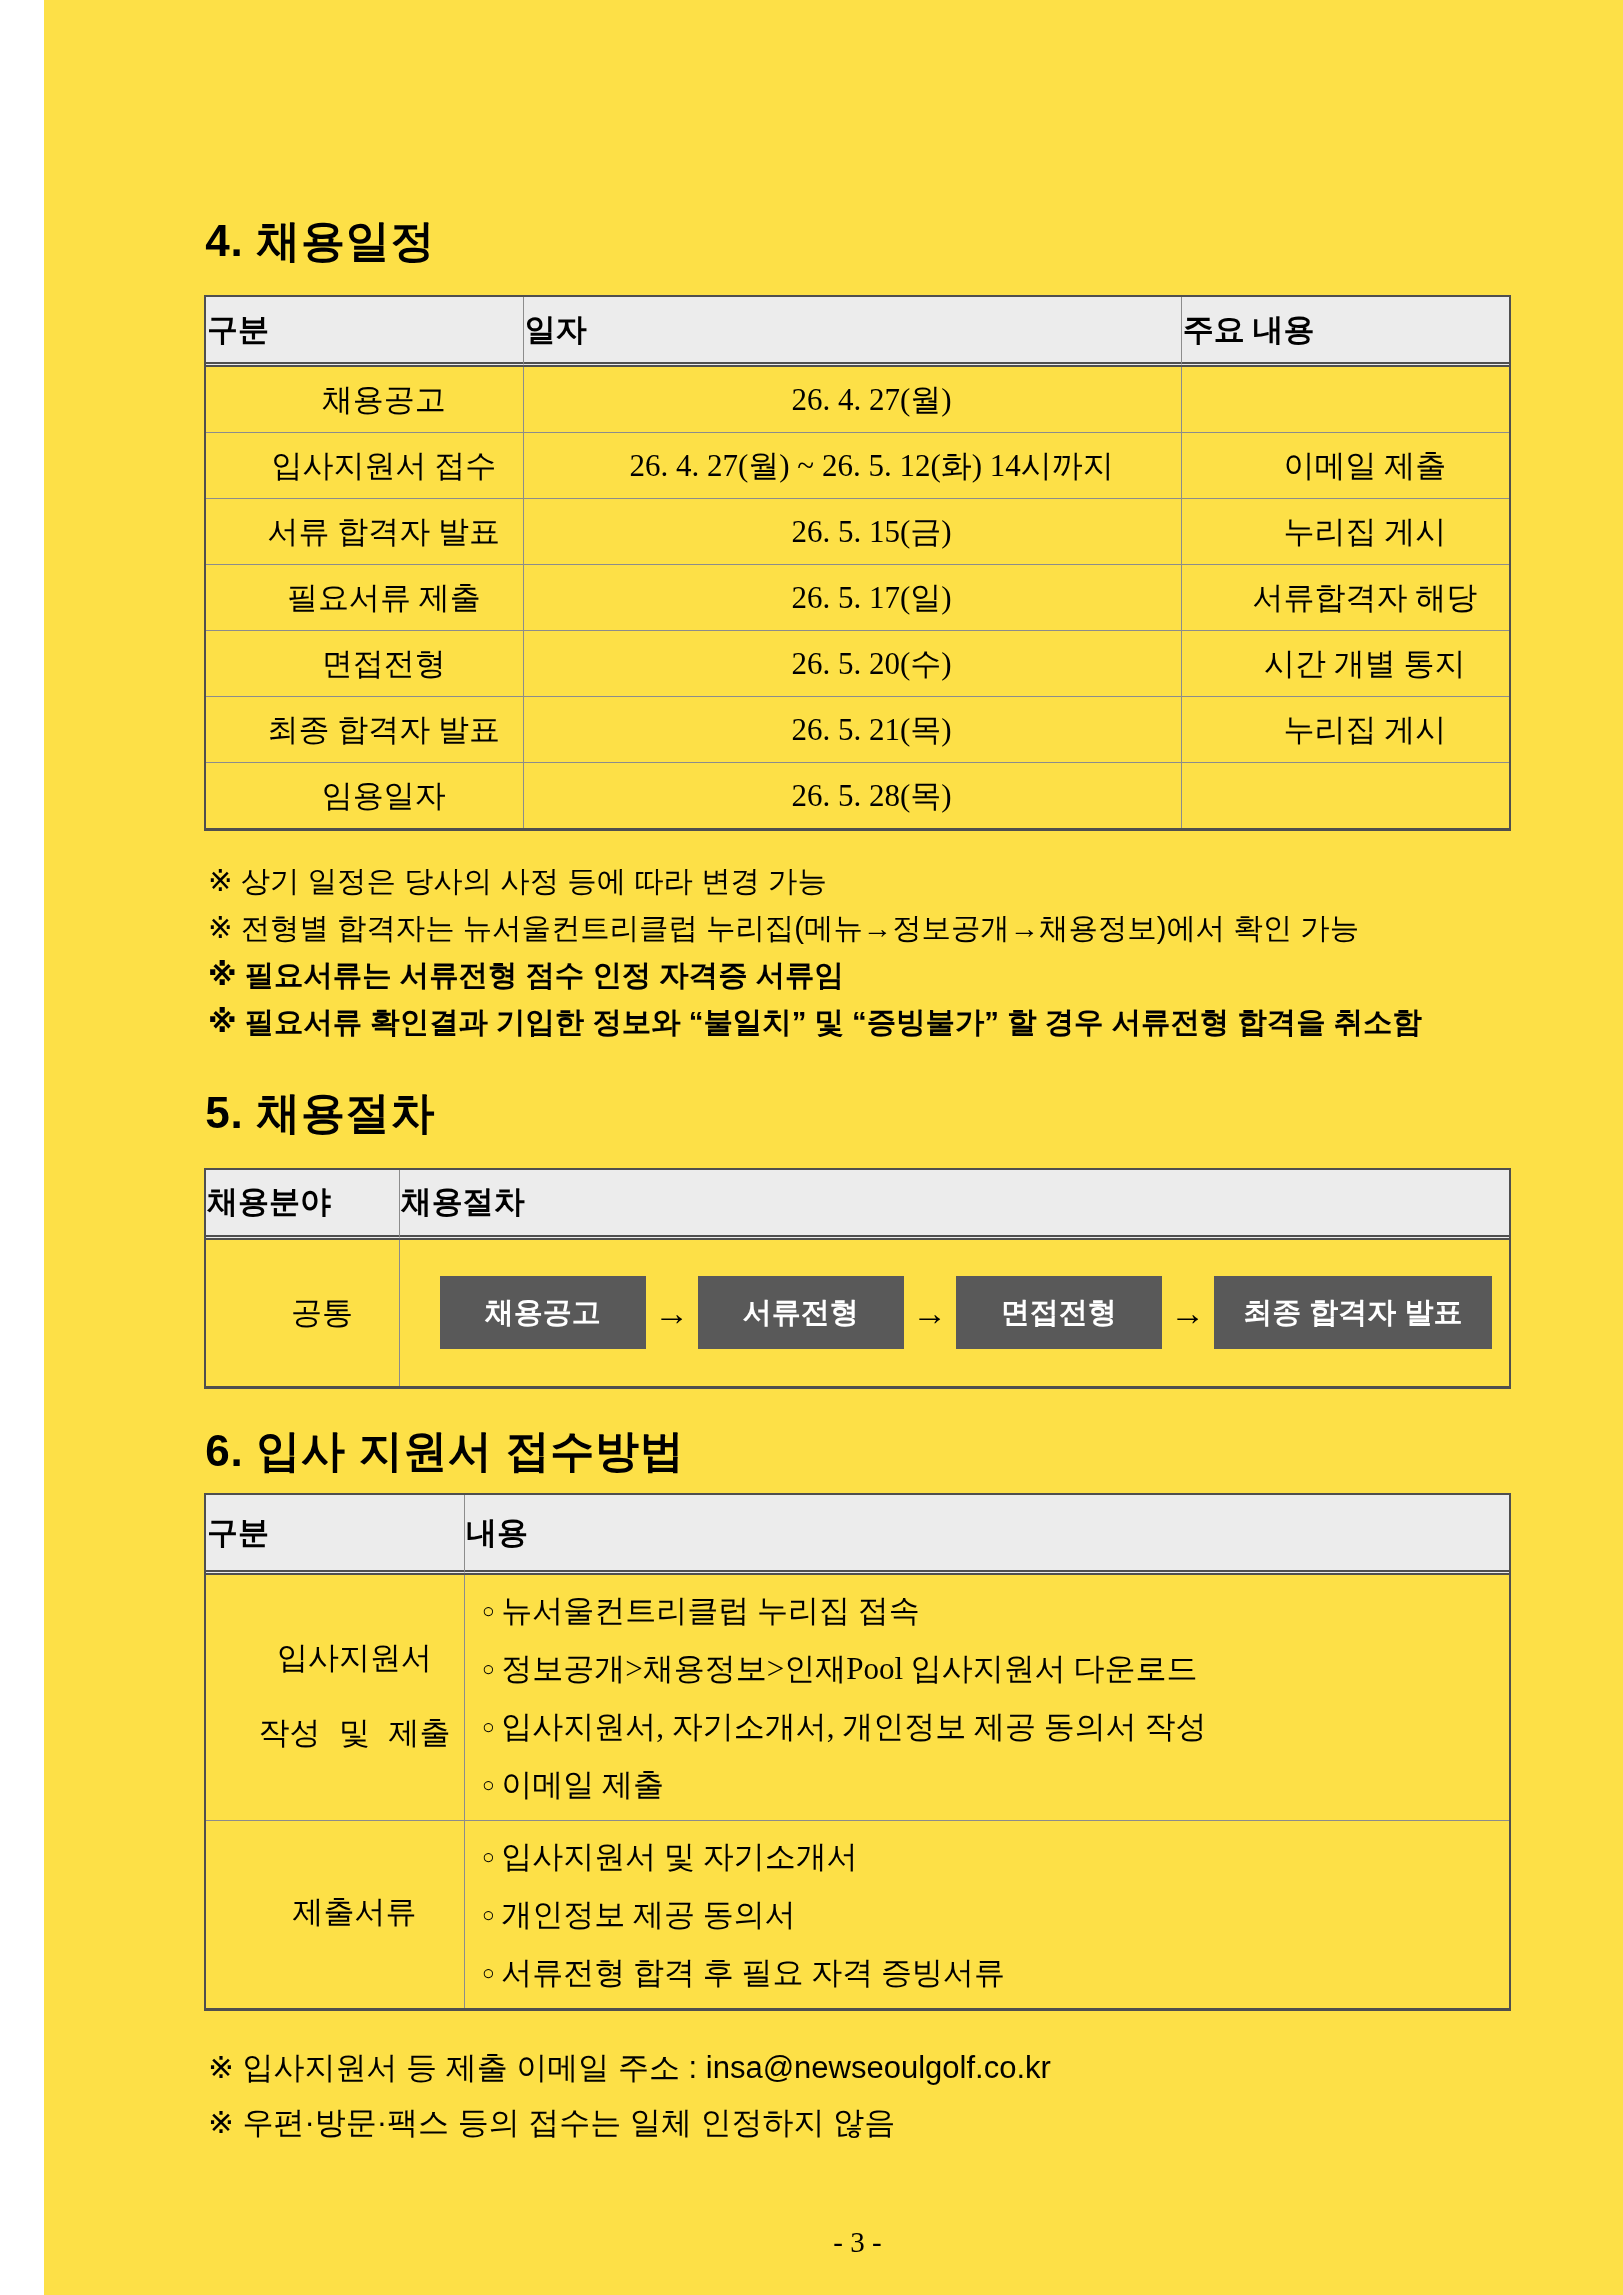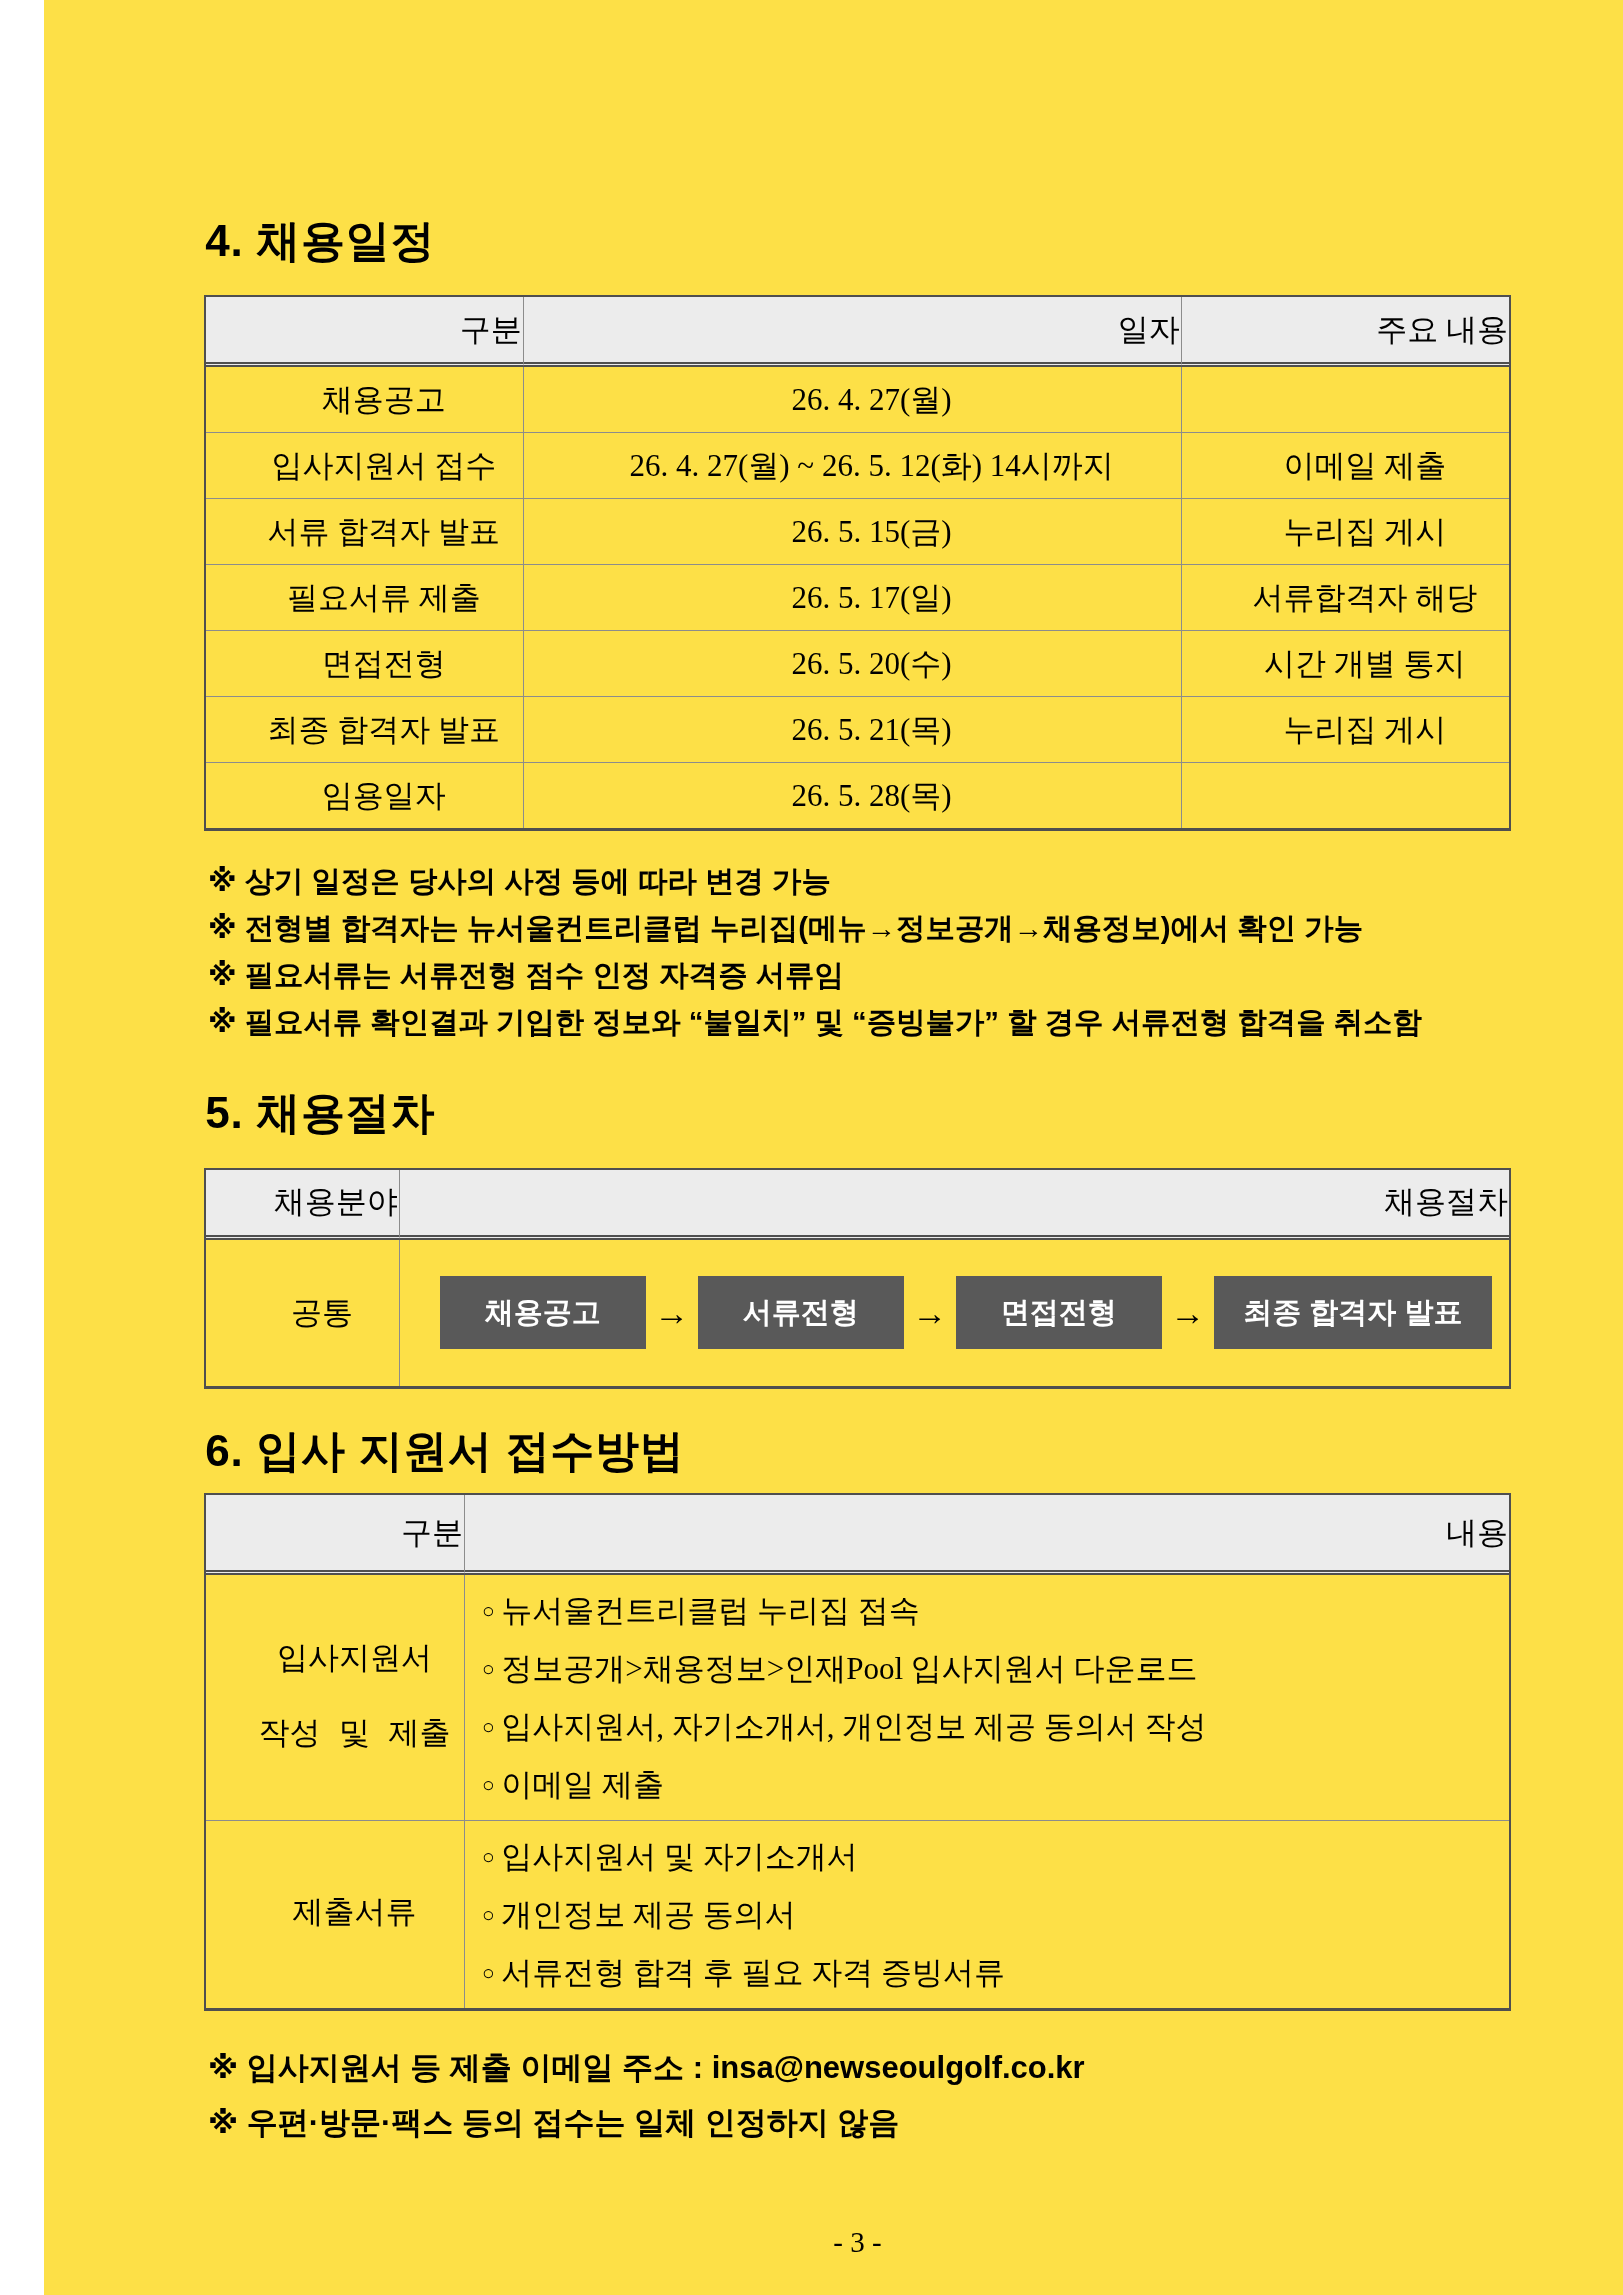--- a/index.html
+++ b/index.html
@@ -31,23 +31,23 @@
     border-spacing:0;
     table-layout:fixed;
     border-left:2px solid #4f4f4f;
     border-right:2px solid #4f4f4f;
     border-top:2px solid #4f4f4f;
     border-bottom:3.3px solid #4f4f4f;
     font-size:31px;
   }
   table.doc th{
     background:#ececec;
-    font-weight:400;
+    font-weight:700;
     border-bottom:5.2px double #4f4f4f;
-    text-align:right;
+    text-align:left;
     vertical-align:middle;
   }
   table.doc td{
     text-align:center;
     vertical-align:middle;
     border-top:1.3px solid #8c8c8c;
     padding-left:40px;
   }
   table.doc tbody tr:first-child td{border-top:none;}
   table.doc th + th, table.doc td + td{border-left:1.3px solid #8c8c8c;}
@@ -81,21 +81,21 @@
   .t6 th{height:73px;}
   .t6 td.label-cell{vertical-align:middle;text-align:center;line-height:2.4;font-family:Liberation Mono, monospace;}
   .t6 td.content-cell{text-align:left;padding:6.5px 13px 6.5px 17px;}
   .bullet-line{display:flex;align-items:center;height:58px;}
   .bullet-glyph{font-size:21px;margin:2.6px 6.5px 0 0;flex:0 0 auto;}
 
   
   .notes{margin:26px 0 0 3.9px;}
   .note{
     margin:0;font-family:"Liberation Sans","DejaVu Sans",sans-serif;
-    font-size:29.4px;line-height:47px;font-weight:700;
+    font-size:29.4px;line-height:47px;font-weight:400;
   }
   .note.bold{font-weight:700;}
   .notes-bottom{margin:29px 0 0 3.9px;}
   .notes-bottom .note{font-size:31px;line-height:55px;}
 
   .page-footer{
     margin-top:76px;
     text-align:center;
     font-size:29px;
     font-family:"Liberation Serif","DejaVu Serif",serif;

